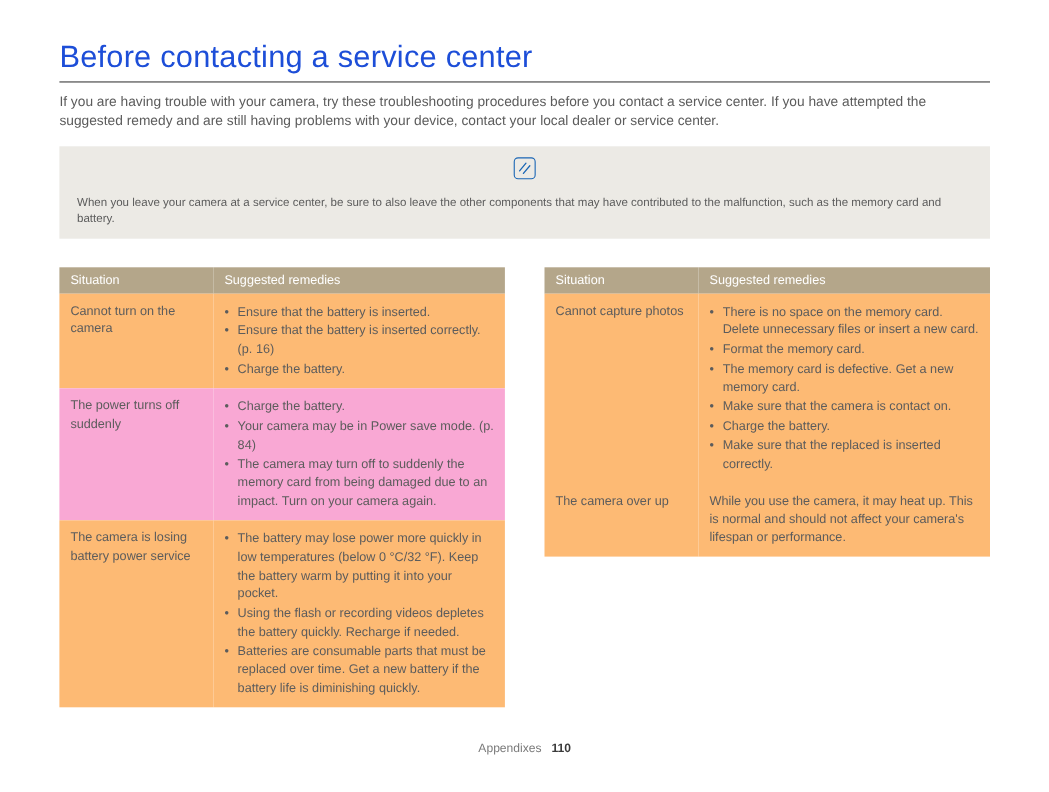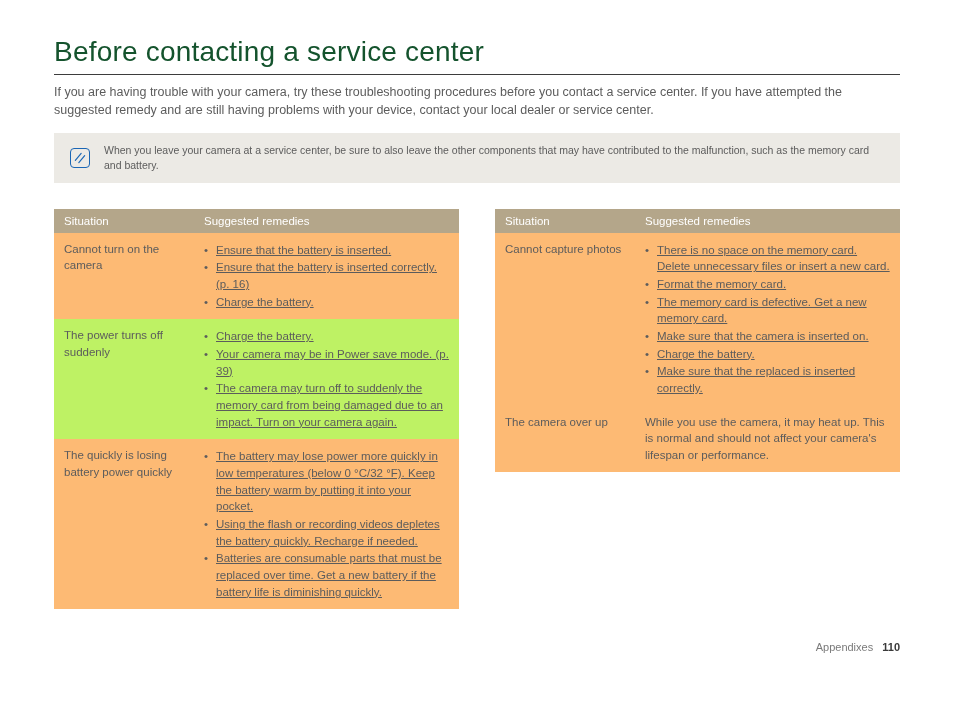--- a/index.html
+++ b/index.html
@@ -1,35 +1,35 @@
 <!DOCTYPE html>
 <html><head>
 <meta charset="utf-8">
 <style>
   * { box-sizing: border-box; margin: 0; padding: 0; }
   html, body { width: 954px; height: 720px; background: #fff; font-family: Arial, Helvetica, sans-serif; color: #5c5c5c; }
   .page { padding: 36px 54px 20px 54px; }
-  .title { color: #14532d; font-size: 28px; font-weight: 400; letter-spacing: 0.2px; border-bottom: 1px solid #3d3d3d; padding-bottom: 6px; margin-bottom: 8px; }
+  .title { color: #1d4ed8; font-size: 28px; font-weight: 400; letter-spacing: 0.2px; border-bottom: 1px solid #3d3d3d; padding-bottom: 6px; margin-bottom: 8px; }
   .intro { font-size: 12.5px; line-height: 1.45; color: #5c5c5c; margin-bottom: 14px; }
-  .note-box { background: #eceae5; padding: 10px 16px; display: flex; align-items: center; gap: 14px; margin-bottom: 26px; }
+  .note-box { background: #eceae5; padding: 10px 16px; display: flex; align-items: center; gap: 14px; margin-bottom: 26px; flex-direction: column; }
   .note-icon-wrap { width: 20px; height: 20px; border: 1.6px solid #1a66b5; border-radius: 4px; display: flex; align-items: center; justify-content: center; flex: 0 0 auto; }
   .note-icon-wrap svg { width: 14px; height: 14px; }
   .note-text { font-size: 10.5px; color: #5c5c5c; line-height: 1.4; }
   .cols { display: flex; gap: 36px; }
   .col { flex: 1 1 0; }
   table { width: 100%; border-collapse: collapse; font-size: 11.5px; }
   th { background: #b4a68a; color: #fff; font-weight: 400; text-align: left; padding: 6px 10px; }
   th.sit { width: 140px; }
   td { padding: 8px 10px; vertical-align: top; line-height: 1.45; color: #5c5c5c; }
   tr.alt td { background: #fdba74; }
-  tr.plain td { background: #bef264; }
+  tr.plain td { background: #f9a8d4; }
   ul.rem { list-style: none; padding-left: 0; }
-  ul.rem li { position: relative; padding-left: 12px; margin: 1px 0; text-decoration: underline; }
+  ul.rem li { position: relative; padding-left: 12px; margin: 1px 0; }
   ul.rem li::before { content: "•"; position: absolute; left: 0; top: 0; color: #5c5c5c; }
-  .footer { text-align: right; font-size: 11px; color: #7a7a7a; margin-top: 32px; }
+  .footer { text-align: center; font-size: 11px; color: #7a7a7a; margin-top: 32px; }
   .footer .pn { color: #3a3a3a; font-weight: 600; margin-left: 6px; }
 </style>
 </head>
 <body>
 
 <div class="page">
   <h1 class="title">Before contacting a service center</h1>
   <p class="intro">If you are having trouble with your camera, try these troubleshooting procedures before you contact a service center. If you have attempted the suggested remedy and are still having problems with your device, contact your local dealer or service center.</p>
 
   <div class="note-box">
@@ -60,27 +60,27 @@
                   <li>Ensure that the battery is inserted correctly. (p. 16)</li>
                   <li>Charge the battery.</li>
                 </ul>
               </td>
             </tr>
             <tr class="plain">
               <td>The power turns off suddenly</td>
               <td>
                 <ul class="rem">
                   <li>Charge the battery.</li>
-                  <li>Your camera may be in Power save mode. (p. 39)</li>
+                  <li>Your camera may be in Power save mode. (p. 84)</li>
                   <li>The camera may turn off to suddenly the memory card from being damaged due to an impact. Turn on your camera again.</li>
                 </ul>
               </td>
             </tr>
             <tr class="alt">
-              <td>The quickly is losing battery power quickly</td>
+              <td>The camera is losing battery power service</td>
               <td>
                 <ul class="rem">
                   <li>The battery may lose power more quickly in low temperatures (below 0 °C/32 °F). Keep the battery warm by putting it into your pocket.</li>
                   <li>Using the flash or recording videos depletes the battery quickly. Recharge if needed.</li>
                   <li>Batteries are consumable parts that must be replaced over time. Get a new battery if the battery life is diminishing quickly.</li>
                 </ul>
               </td>
             </tr>
           </tbody>
       </table>
@@ -94,21 +94,21 @@
           </tr>
         </thead>
         <tbody id="tbody-right">
             <tr class="alt">
               <td>Cannot capture photos</td>
               <td>
                 <ul class="rem">
                   <li>There is no space on the memory card. Delete unnecessary files or insert a new card.</li>
                   <li>Format the memory card.</li>
                   <li>The memory card is defective. Get a new memory card.</li>
-                  <li>Make sure that the camera is inserted on.</li>
+                  <li>Make sure that the camera is contact on.</li>
                   <li>Charge the battery.</li>
                   <li>Make sure that the replaced is inserted correctly.</li>
                 </ul>
               </td>
             </tr>
             <tr class="alt">
               <td>The camera over up</td>
               <td>While you use the camera, it may heat up. This is normal and should not affect your camera's lifespan or performance.</td>
             </tr>
           </tbody>

